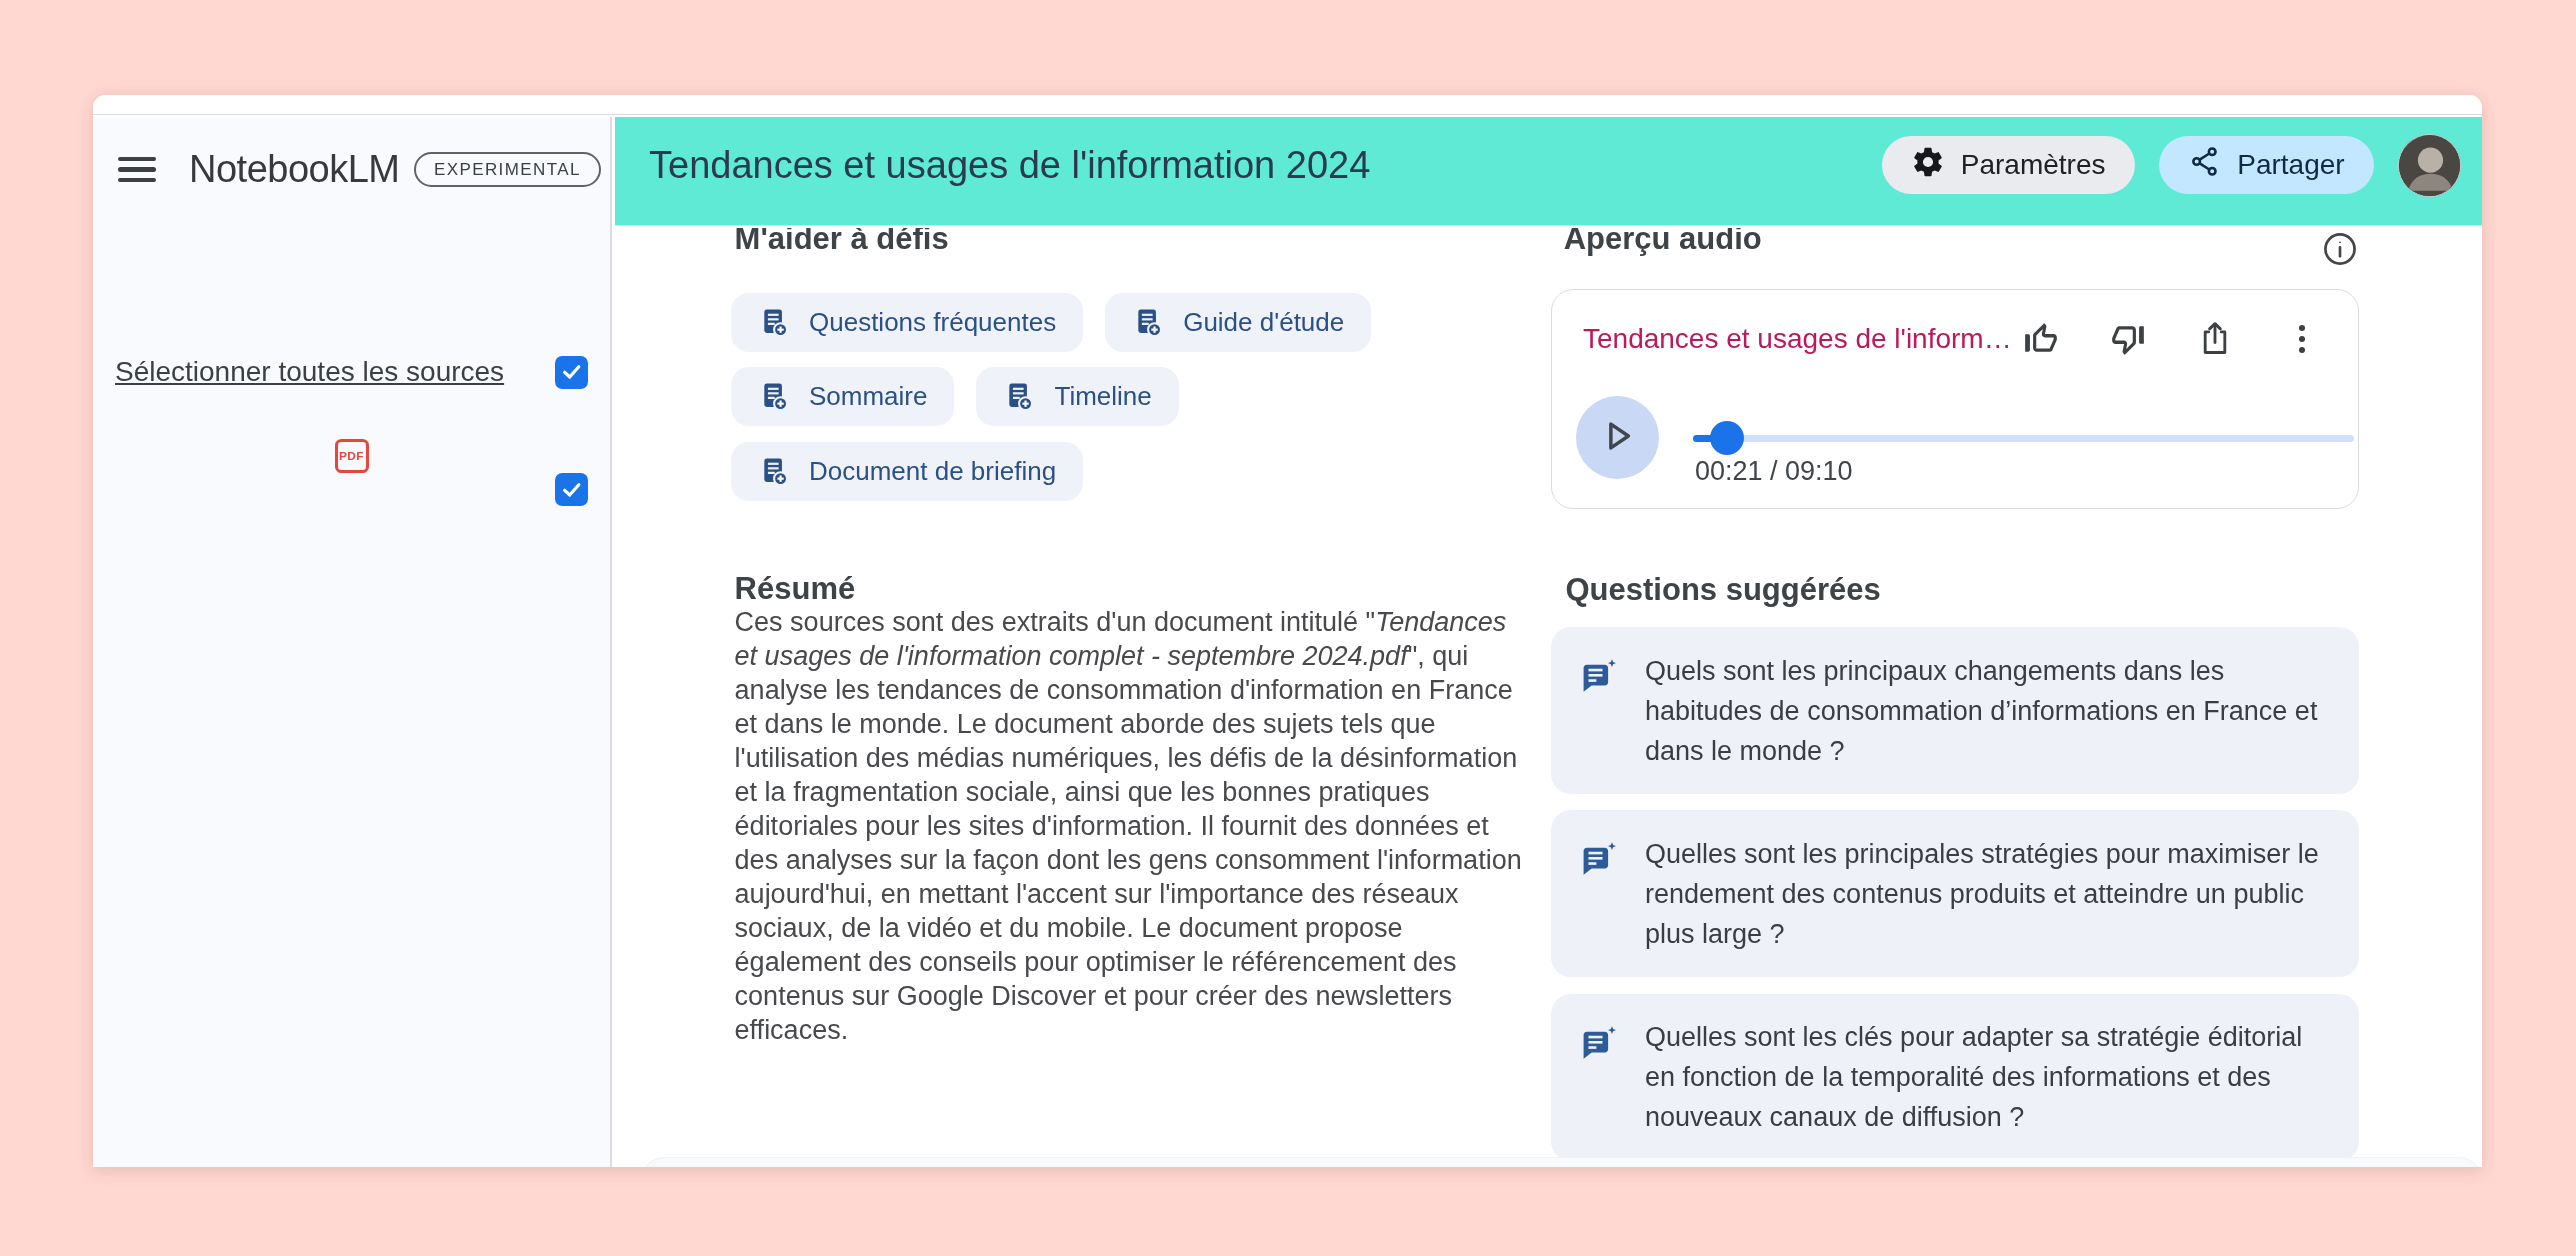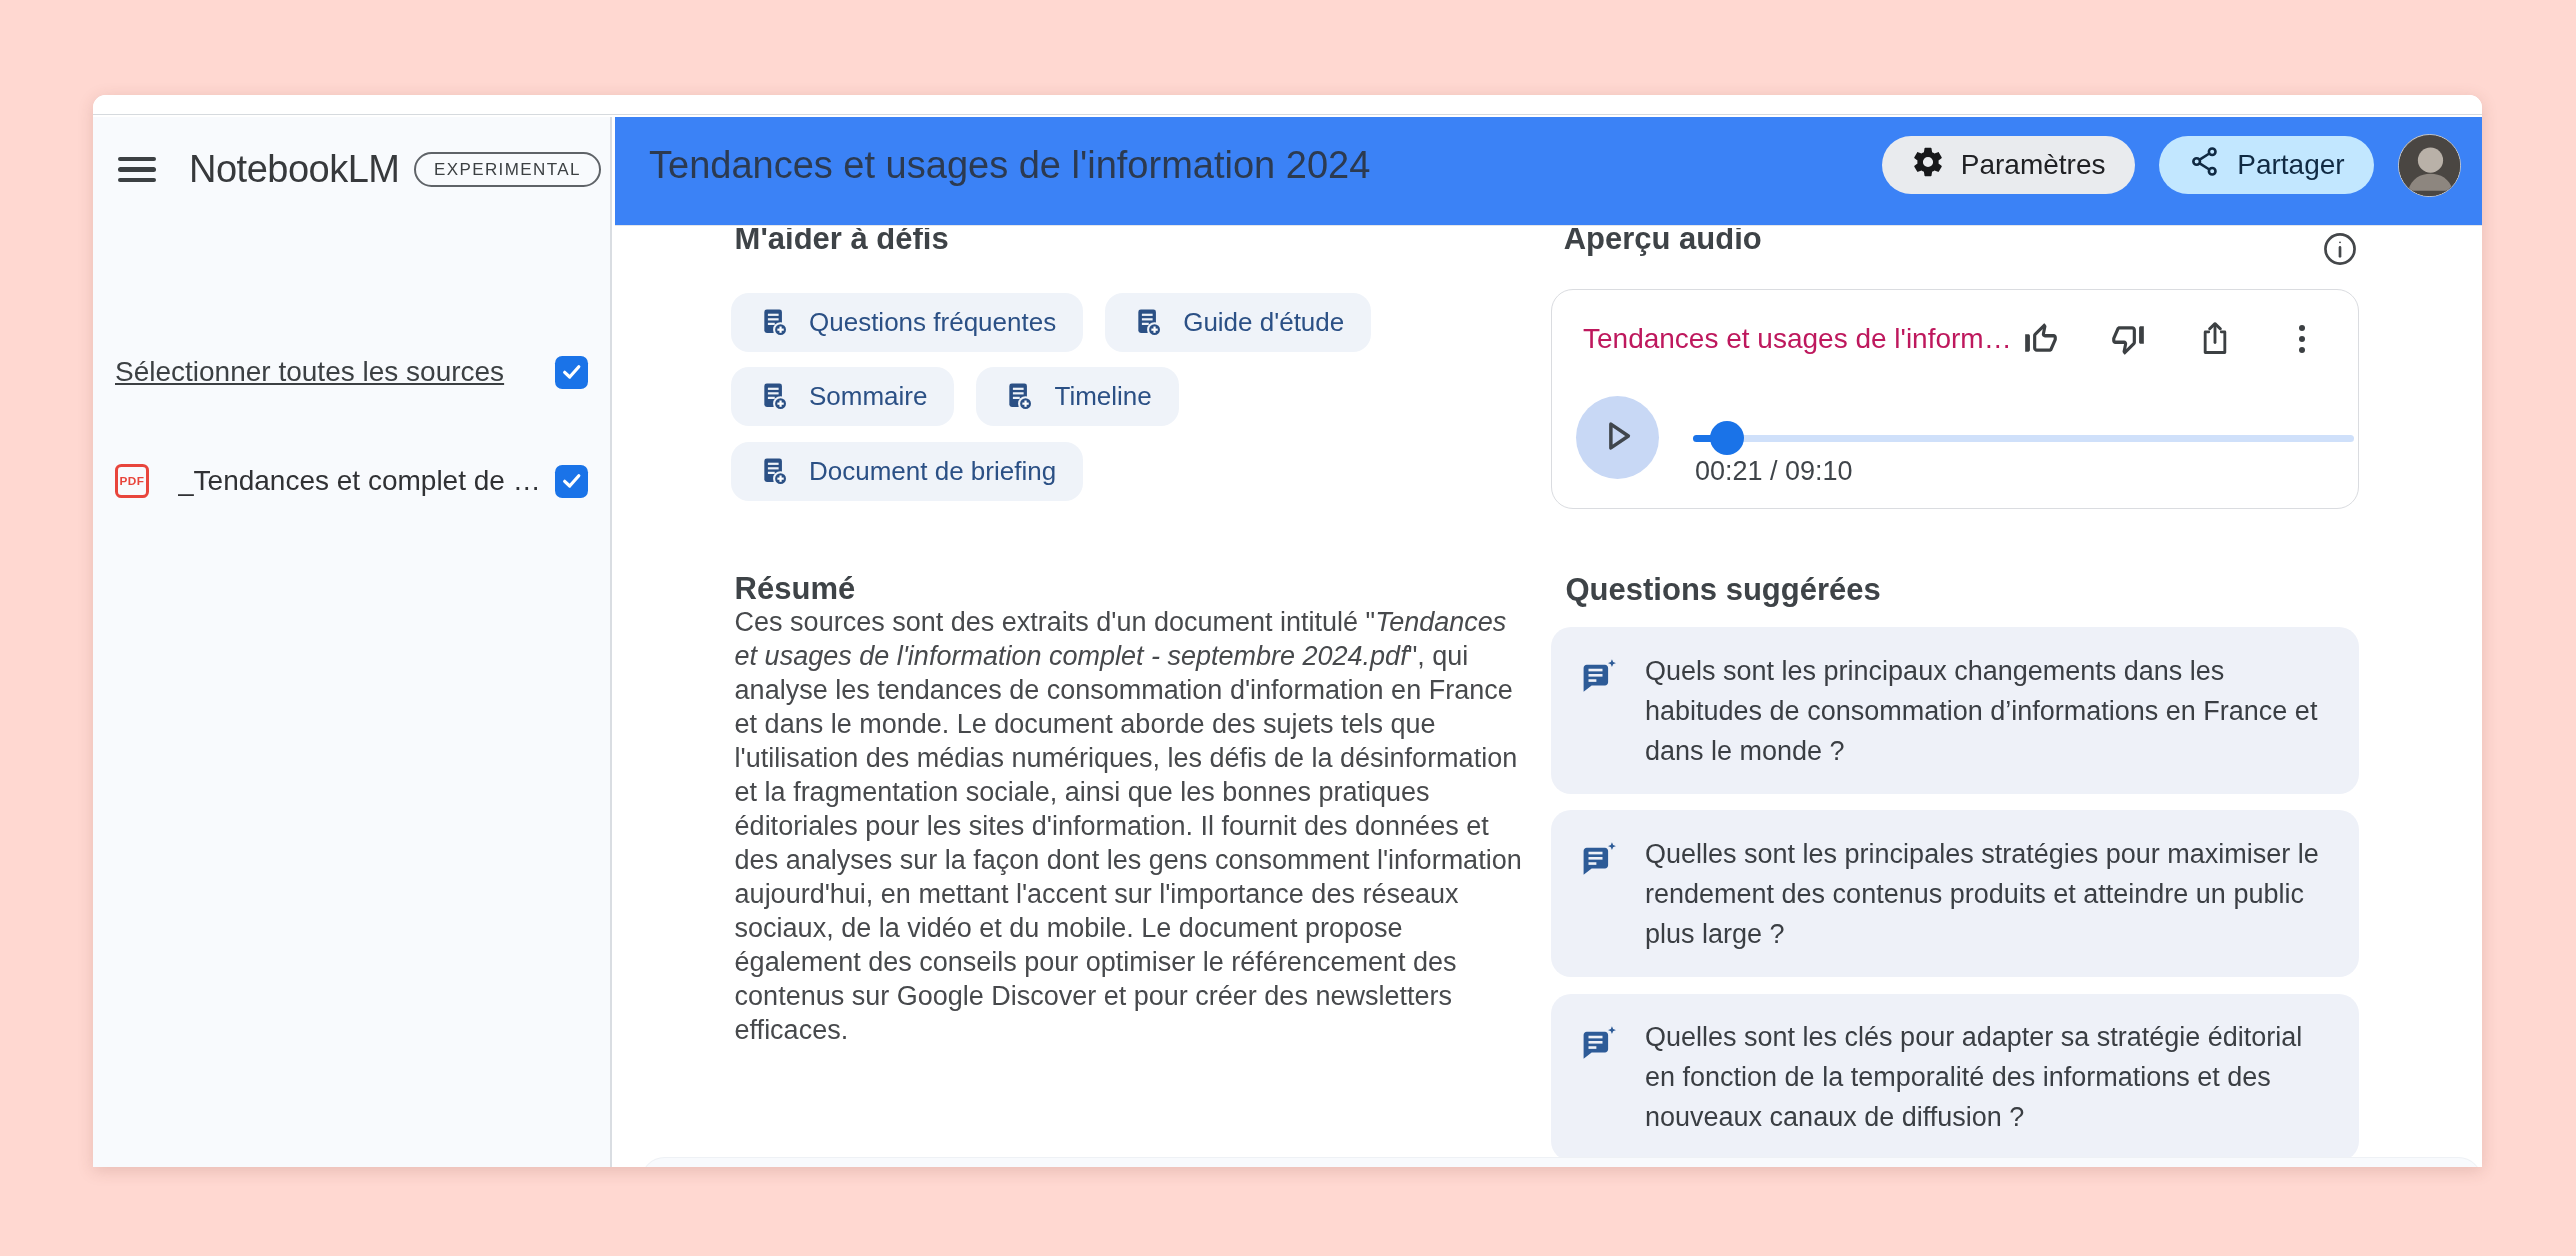--- a/index.html
+++ b/index.html
@@ -36,36 +36,36 @@
   .sources-row { top:168px; height:40px; }
   .sources-title { font-size:31px; font-weight:500; color:#26282b; }
   .shield-icon { margin-left:16.3px; width:36px; height:36px; }
   .add-btn {
     margin-left:auto; width:34px; height:34px; border:2.7px solid #5f6368; border-radius:7.2px;
     display:flex; align-items:center; justify-content:center; color:#5f6368;
     font-size:27px; line-height:1; cursor:pointer; background:transparent; font-weight:400;
   }
   .selectall-row { top:237px; height:36px; }
   .selectall-label { font-size:28px; color:#3c4043;text-decoration:underline; }
-  .source-row { top:344px; height:40px; cursor:pointer; }
+  .source-row { top:322px; height:40px; cursor:pointer;flex-direction:column; }
   .pdf-icon {
     width:34px; height:34px; border:3.2px solid #e8453c; border-radius:6.3px;
     display:flex; align-items:center; justify-content:center; flex-shrink:0;
   }
   .pdf-icon span { font-size:11.8px; font-weight:700; color:#e8453c; letter-spacing:0.5px; }
   .source-label { margin-left:29px; font-size:28px; color:#303134; white-space:nowrap; overflow:hidden; }
   .checkbox {
     margin-left:auto; width:33px; height:33px; background:#1a73e8; border-radius:7.2px;
     display:flex; align-items:center; justify-content:center; cursor:pointer; flex-shrink:0;
   }
 
   
   .header {
     position:absolute; left:522px; right:0; top:0; height:109px;
-    background:#3b82f6; border-bottom:1.8px solid #e2e5ea;
+    background:#5eead4; border-bottom:1.8px solid #e2e5ea;
     display:flex; align-items:center; padding:0 21px 12px 34px; z-index:5;
   }
   .nb-title { font-size:38px; color:#2c3a50; font-weight:400; cursor:text; }
   .header-actions { margin-left:auto; display:flex; align-items:center; gap:24.4px; }
   .pill-btn {
     height:58px; border:none; border-radius:29px; display:flex; align-items:center;
     padding:0 29px; gap:16.3px; font-size:28px; font-weight:500; cursor:pointer;
     font-family:"Liberation Sans", sans-serif;
   }
   .settings-btn { background:#e9ebee; color:#202124; }

